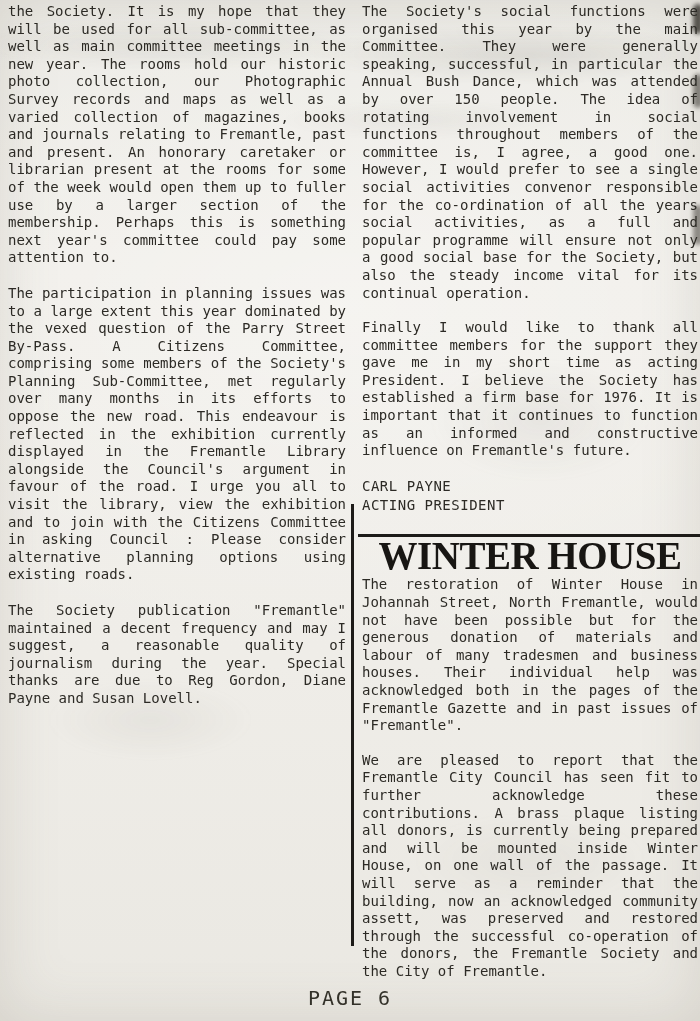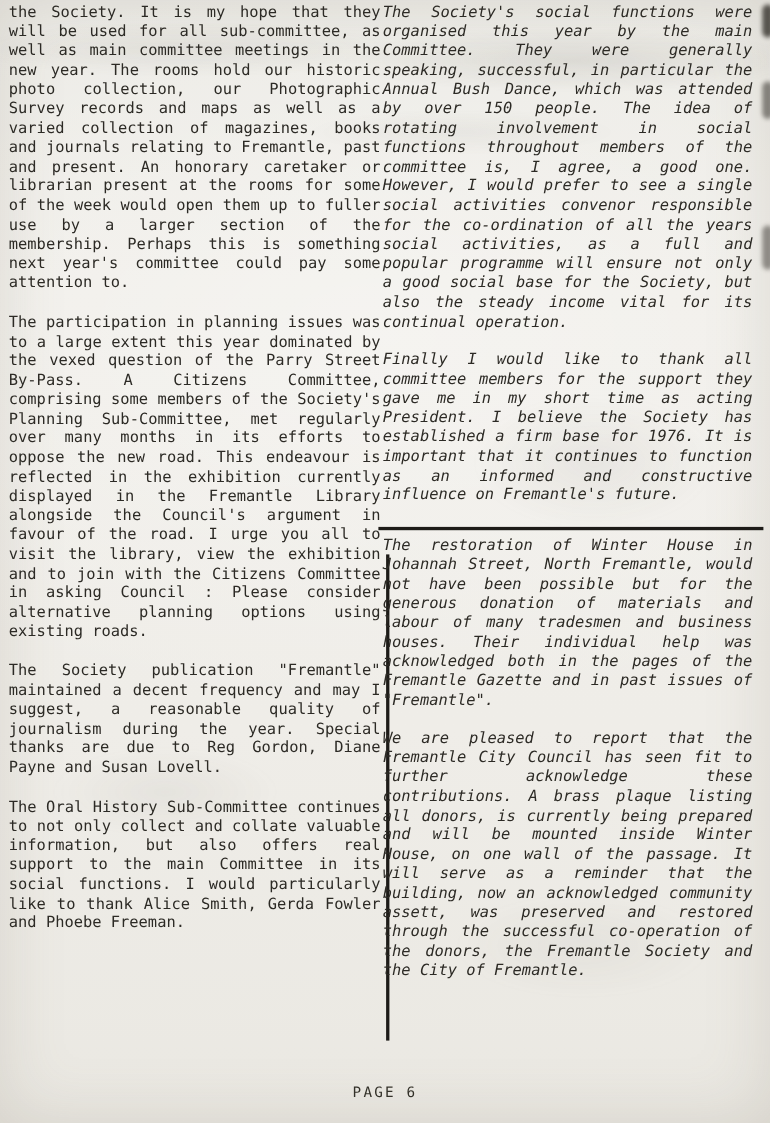--- a/index.html
+++ b/index.html
@@ -45,21 +45,21 @@
   .edge-mark.m1 { top: 4px;   height: 30px; }
   .edge-mark.m2 { top: 74px;  height: 34px; opacity: 0.55; }
   .edge-mark.m3 { top: 205px; height: 40px; opacity: 0.5; }
 
   .col {
     position: absolute; top: 3px;
     font-size: 14px; line-height: 17.6px;
     text-align: justify;
   }
   .col.left  { left: 8px;   width: 338px; }
-  .col.right { left: 348px; width: 336px; font-style: italic; }
+  .col.right { left: 362px; width: 336px; }
 
   .col p { margin: 0 0 18px 0; }
   .col.right p { margin-bottom: 17px; }
 
   .signature { margin-top: 4px; line-height: 19px; letter-spacing: 0.5px; text-align: left; }
 
   .rule-h {
     height: 3px; background: #1d1b18;
     margin: 19px -10px 6px -4px;
   }
@@ -78,53 +78,55 @@
   .divider-v {
     position: absolute;
     left: 351px; top: 504px;
     width: 2.5px; height: 442px;
     background: #1d1b18;
   }
 
   .footer {
     position: absolute; top: 986px; left: 0; right: 0;
     text-align: center;
-    font-size: 13px; letter-spacing: 2px;
+    font-size: 20px; letter-spacing: 2px;
     color: #333129;
   }
 </style>
 </head>
 <body>
 
 <div class="page">
 
   <div class="ghost-top"></div>
   <div class="ghost-mid"></div>
   <div class="edge-mark m1"></div>
   <div class="edge-mark m2"></div>
   <div class="edge-mark m3"></div>
 
   <div class="col left">
     <p>the Society.  It is my hope that they will be used for all sub-committee, as well as main committee meetings in the new year.  The rooms hold our historic photo collection, our Photographic Survey records and maps as well as a varied collection of magazines, books and journals relating to Fremantle, past and present.  An honorary caretaker or librarian present at the rooms for some of the week would open them up to fuller use by a larger section of the membership.  Perhaps this is something next year's committee could pay some attention to.</p>
     <p>The participation in planning issues was to a large extent this year dominated by the vexed question of the Parry Street By-Pass. A Citizens Committee, comprising some members of the Society's Planning Sub-Committee, met regularly over many months in its efforts to oppose the new road.  This endeavour is reflected in the exhibition currently displayed in the Fremantle Library alongside the Council's argument in favour of the road.  I urge you all to visit the library, view the exhibition and to join with the Citizens Committee in asking Council : Please consider alternative planning options using existing roads.</p>
     <p>The Society publication "Fremantle" maintained a decent frequency and may I suggest, a reasonable quality of journalism during the year.  Special thanks are due to Reg Gordon, Diane Payne and Susan Lovell.</p>
-    <p>The Oral History Sub-Committee continues to not only collect and collate valuable information, but also offers real support to the main Committee in its social functions.  I would particularly like to thank Alice Smith, Gerda Fowler and Phoebe Freeman.</p>
   </div>
 
   <div class="divider-v"></div>
 
   <div class="col right">
     <p>The Society's social functions were organised this year by the main Committee.  They were generally speaking, successful, in particular the Annual Bush Dance, which was attended by over 150 people.  The idea of rotating involvement in social functions throughout members of the committee is, I agree, a good one. However, I would prefer to see a single social activities convenor responsible for the co-ordination of all the years social activities, as a full and popular programme will ensure not only a good social base for the Society, but also the steady income vital for its continual operation.</p>
     <p>Finally I would like to thank all committee members for the support they gave me in my short time as acting President.  I believe the Society has established a firm base for 1976.  It is important that it continues to function as an informed and constructive influence on Fremantle's future.</p>
 
     <div class="signature">
+      <div>CARL PAYNE</div>
+      <div>ACTING PRESIDENT</div>
     </div>
 
     <div class="rule-h"></div>
 
+    <h1 class="article-title">WINTER HOUSE</h1>
 
     <p>The restoration of Winter House in Johannah Street, North Fremantle, would not have been possible but for the generous donation of materials and labour of many tradesmen and business houses. Their individual help was acknowledged both in the pages of the Fremantle Gazette and in past issues of "Fremantle".</p>
     <p>We are pleased to report that the Fremantle City Council has seen fit to further acknowledge these contributions. A brass plaque listing all donors, is currently being prepared and will be mounted inside Winter House, on one wall of the passage.  It will serve as a reminder that the building, now an acknowledged community assett, was preserved and restored through the successful co-operation of the donors, the Fremantle Society and the City of Fremantle.</p>
   </div>
 
   <div class="footer">PAGE 6</div>
 
 </div>
 
 </body></html>

